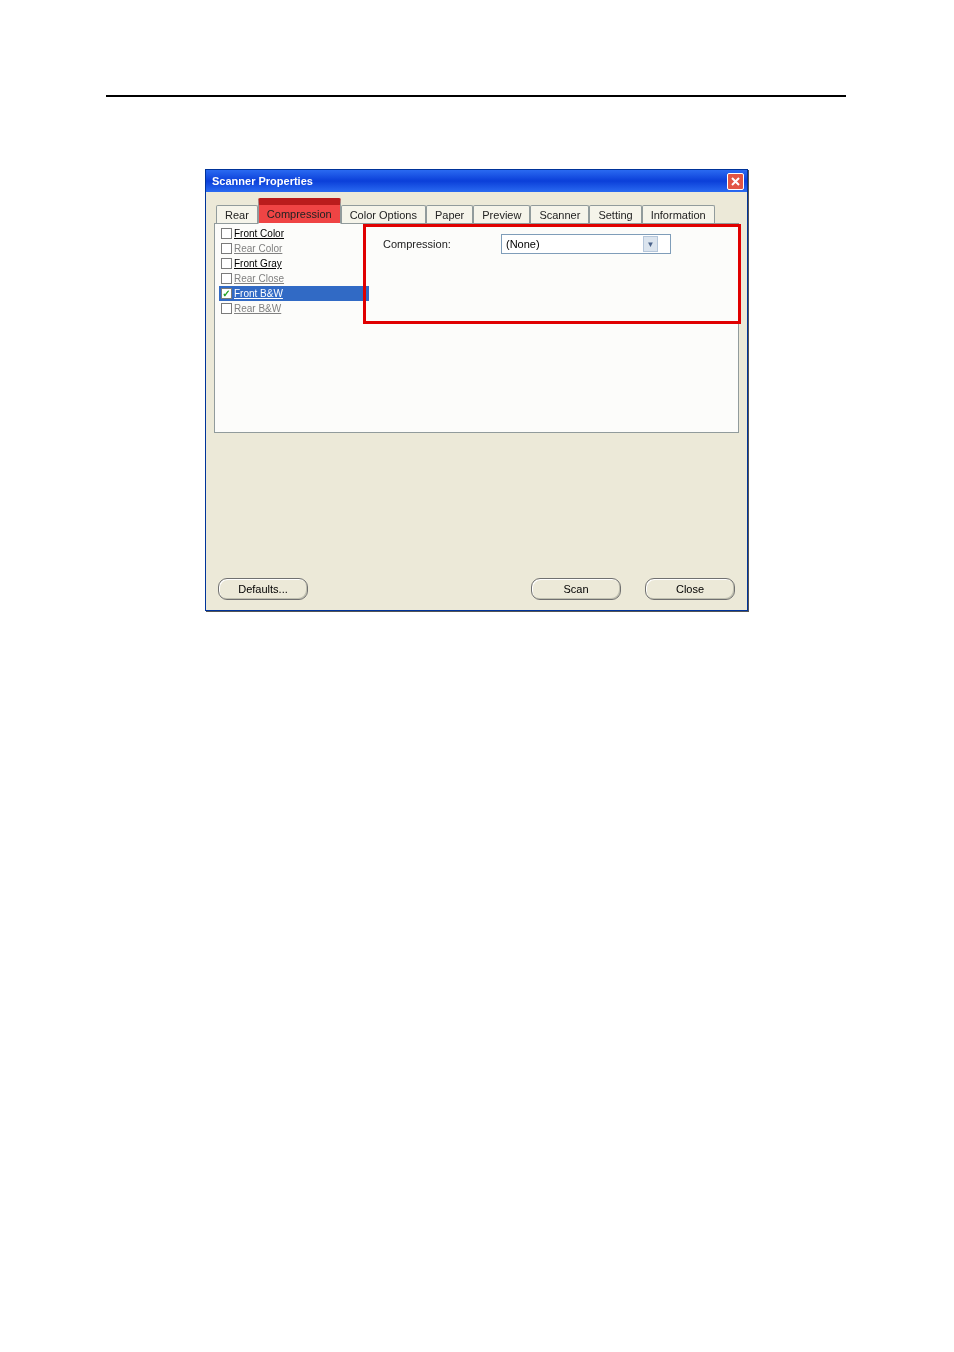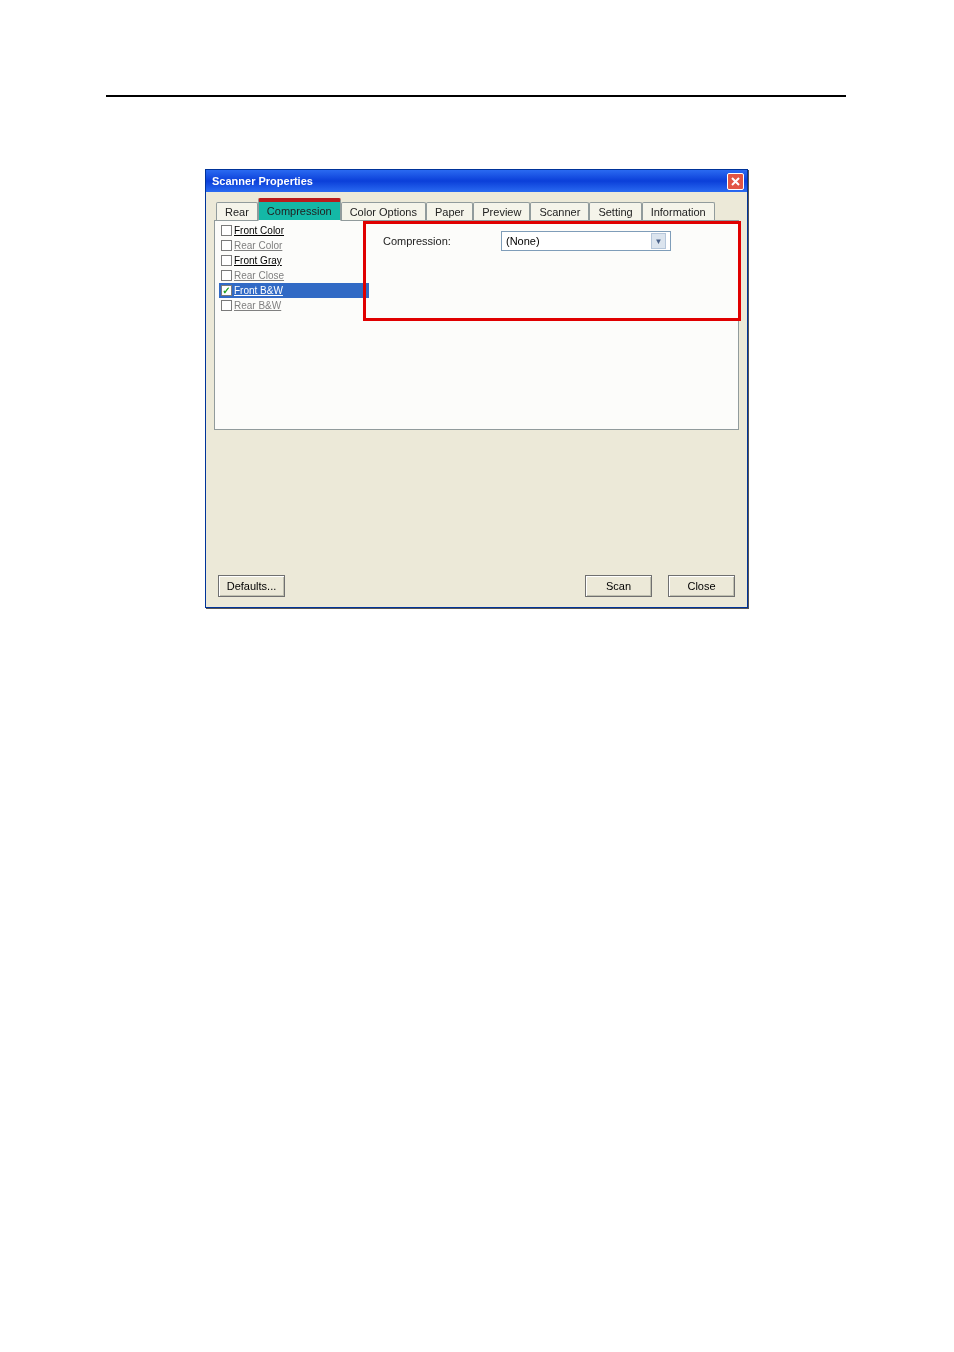--- a/index.html
+++ b/index.html
@@ -60,24 +60,24 @@
       border: 1px solid #919b9c;
       border-bottom: none;
       background: #f5f4ea;
       padding: 3px 8px;
       margin-right: 0px;
       border-radius: 2px 2px 0 0;
       color: #222;
       position: relative;
     }
     .tab.active {
-      background: #14b8a6;
+      background: #ef4444;
       border-bottom: 1px solid #fcfcfa;
       z-index: 2;
-      border-top: 4px solid #b91c1c;
+      border-top: 7px solid #b91c1c;
     }
     .upper-panel {
       border: 1px solid #919b9c;
       background: #fcfcfa;
       display: flex;
       height: 210px;
       position: relative;
     }
     .highlight-box {
       position: absolute;
@@ -134,21 +134,21 @@
     }
     .form-label.disabled { color: #a0a0a0; }
     .dropdown {
       width: 170px;
       height: 20px;
       border: 1px solid #7f9db9;
       background: #fff;
       display: flex;
       align-items: center;
       justify-content: space-between;
-      padding: 0 4px 0 4px;
+      padding: 0 12px 0 4px;
     }
     .dropdown-arrow {
       width: 15px; height: 16px;
       background: #dbe4ee;
       border: 1px solid #b5c6da;
       display: flex; align-items: center; justify-content: center;
       font-size: 8px; color: #4a628a;
     }
     .slider-wrap {
       width: 170px;
@@ -173,30 +173,30 @@
     }
     .lower-panel {
       height: 145px;
     }
     .button-row {
       display: flex;
       justify-content: space-between;
       padding: 0 4px;
     }
     .btn {
-      width: 67px;
+      width: 90px;
       height: 22px;
       border: 1px solid #707070;
       background: #ece9d8;
-      border-radius: 0;
+      border-radius: 9px;
       display: flex; align-items: center; justify-content: center;
       font-size: 11px;
       box-shadow: inset 1px 1px 0 #fff, inset -1px -1px 0 #c0c0b0;
     }
-    .btn-right-group { display: flex; gap: 16px; }
+    .btn-right-group { display: flex; gap: 24px; }
   </style>
 </head>
 <body>
 
 <div class="page-rule"></div>
 
 <div class="dialog">
   <div class="titlebar">
     <span class="titlebar-title">Scanner Properties</span>
     <div class="close-btn">

